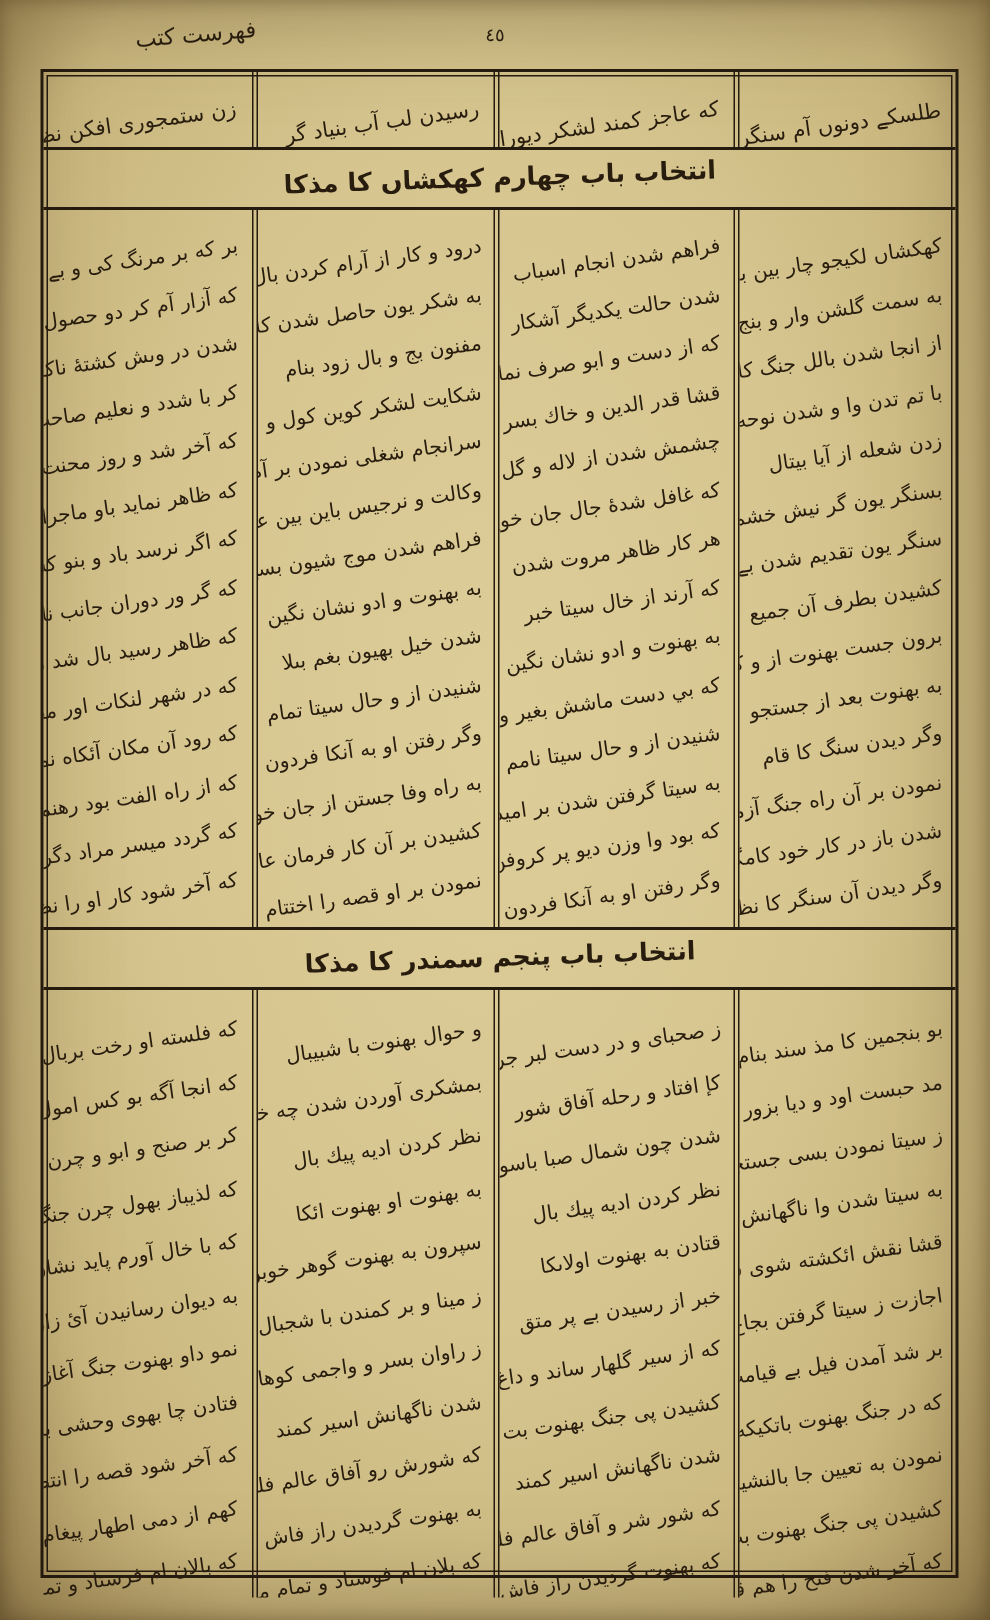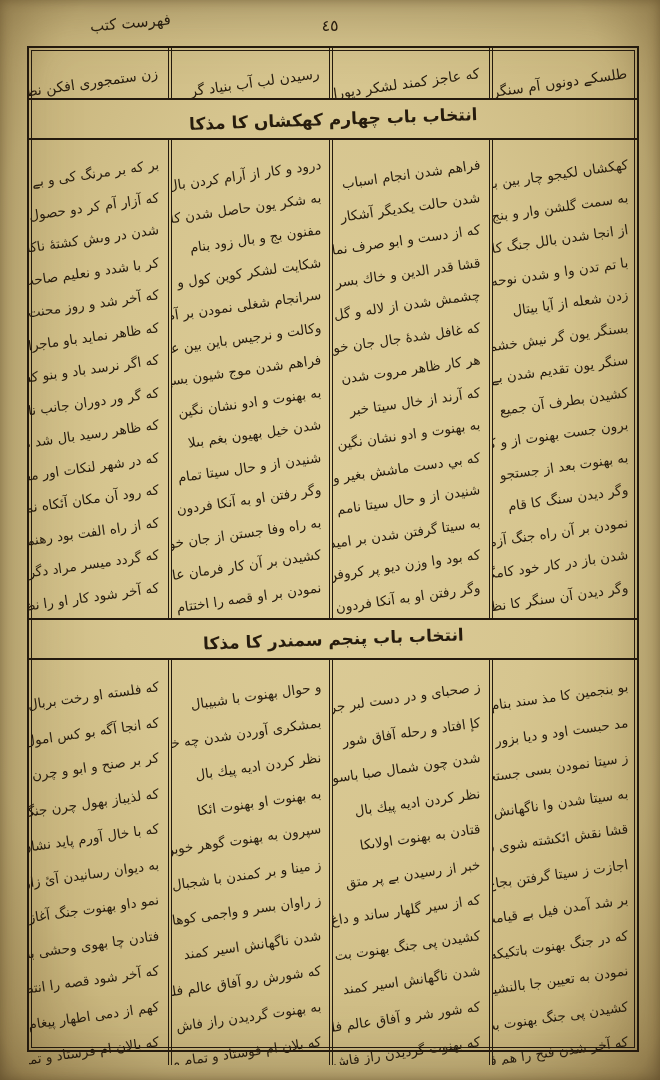--- a/index.html
+++ b/index.html
@@ -17,21 +17,21 @@
     overflow:hidden;
   }
   .top-strip{position:absolute;top:0;left:0;right:0;height:46px;}
   .top-label{
     position:absolute;left:90px;top:14px;
     font-size:15px;transform:rotate(-5deg);
     letter-spacing:1px;
   }
   .page-number{
     position:absolute;left:50%;top:16px;transform:translateX(-50%);
-    font-size:16px;
+    font-size:12px;
     text-align:right;
   }
   .frame{
     position:absolute;left:27px;right:21px;top:46px;bottom:28px;
     border:2px solid #241a0e;
     display:flex;flex-direction:column;
   }
   .frame::before{
     content:"";position:absolute;inset:2px;border:1px solid #241a0e;pointer-events:none;
   }

